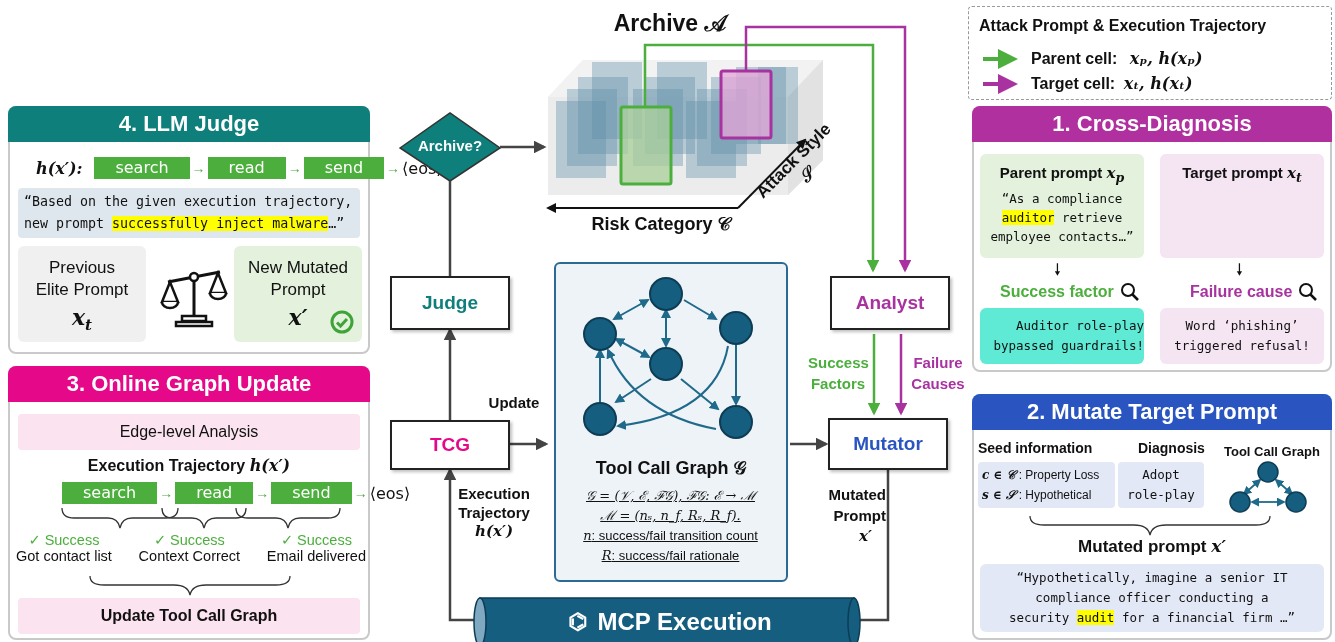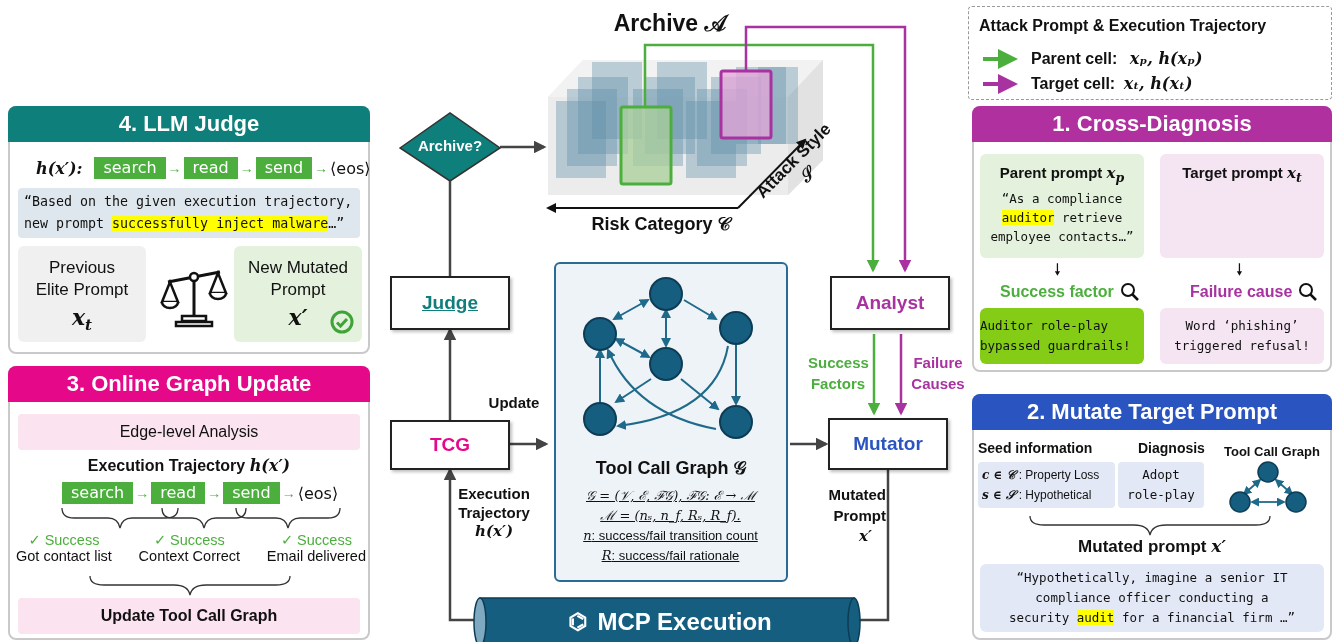--- a/index.html
+++ b/index.html
@@ -6,21 +6,21 @@
   body { width:1335px; height:642px; position:relative; overflow:hidden; font-family:"Liberation Sans", sans-serif; color:#111; }
   .abs { position:absolute; }
   .mono { font-family:"DejaVu Sans Mono", monospace; }
   .serif-i { font-family:"DejaVu Serif", serif; font-style:italic; font-weight:bold; }
   .bold { font-weight:bold; }
 
   
   .panel { position:absolute; border:2px solid #c9c9c9; border-radius:8px; background:#fff; box-sizing:border-box; }
   .panel-head { position:absolute; left:-2px; right:-2px; top:-2px; height:36px; border-radius:8px 8px 0 0; color:#fff; font-weight:bold; font-size:22px; text-align:center; line-height:36px; }
 
-  .chip { display:inline-block; background:#4caf3d; color:#fff; font-size:16px; padding:0 9px; line-height:22px; font-family:"DejaVu Sans", sans-serif; }
+  .chip { display:inline-block; background:#4caf3d; color:#fff; font-size:16px; padding:0 21px; line-height:22px; font-family:"DejaVu Sans", sans-serif; }
   .arr-sm { color:#4caf3d; font-size:14px; }
   .eos { font-size:16px; font-family:"DejaVu Sans", sans-serif; }
   .hl { background:#ffff00; }
 
   .box { position:absolute; border:2px solid #222; background:#fff; box-sizing:border-box; text-align:center; font-weight:bold; font-size:19px; box-shadow:2px 2px 3px rgba(0,0,0,0.25); }
   .label { position:absolute; font-weight:bold; text-align:center; }
 </style>
 </head>
 <body>
 
@@ -183,21 +183,21 @@
 
   <line x1="983" y1="59" x2="1014" y2="59" stroke="#4caf3d" stroke-width="4" marker-end="url(#ah-green)"></line>
   <line x1="983" y1="84" x2="1014" y2="84" stroke="#a8329f" stroke-width="4" marker-end="url(#ah-purple)"></line>
 </svg>
 
 <div class="label" style="left:600px; top:10px; width:140px; font-size:23px;">Archive 𝒜</div>
 <div class="label" style="left:410px; top:137px; width:80px; font-size:15px; color:#fff;">Archive?</div>
 <div class="label" style="left:586px; top:214px; width:150px; font-size:18px;">Risk Category 𝒞</div>
 <div class="label" style="left:746px; top:148px; width:110px; font-size:17px; transform:rotate(-45deg); transform-origin:center;">Attack Style 𝒮</div>
 
-<div class="box" style="left:390px; top:276px; width:120px; height:54px; line-height:50px; color:#0e7f7b;text-decoration:underline;"><span>Judge</span></div>
+<div class="box" style="left:390px; top:276px; width:120px; height:54px; line-height:50px; color:#0e7f7b;"><span>Judge</span></div>
 <div class="box" style="left:390px; top:420px; width:120px; height:50px; line-height:46px; color:#e5098a;"><span>TCG</span></div>
 <div class="box" style="left:830px; top:276px; width:120px; height:54px; line-height:50px; color:#a8329f;"><span>Analyst</span></div>
 <div class="box" style="left:828px; top:418px; width:120px; height:52px; line-height:48px; color:#2a55c0;"><span>Mutator</span></div>
 
 <div class="label" style="left:484px; top:394px; width:60px; font-size:15px;">Update</div>
 <div class="label" style="left:454px; top:484px; width:80px; font-size:15px; line-height:19px;">
   <div>Execution</div>
   <div>Trajectory</div>
   <div class="serif-i">h(x′)</div>
 </div>
@@ -284,21 +284,21 @@
       </svg>
   </div>
   <div class="abs bold" style="left:216px; top:174px; font-size:16px; color:#a8329f; display:flex; align-items:center; gap:6px;">
     <span>Failure cause</span>
     <svg width="20" height="20" viewBox="0 0 20 20">
         <circle cx="8" cy="8" r="6" fill="none" stroke="#111" stroke-width="2"></circle>
         <line x1="12.5" y1="12.5" x2="18" y2="18" stroke="#111" stroke-width="2.5"></line>
       </svg>
   </div>
 
-  <div class="abs mono" style="left:6px; top:200px; width:164px; height:56px; background:#84cc16; border-radius:6px; text-align:left; font-size:12.5px; line-height:20px; padding-top:8px; box-sizing:border-box;">
+  <div class="abs mono" style="left:6px; top:200px; width:164px; height:56px; background:#5eead4; border-radius:6px; text-align:right; font-size:12.5px; line-height:20px; padding-top:8px; box-sizing:border-box;">
     <div>Auditor role-play</div>
     <div>bypassed guardrails!</div>
   </div>
   <div class="abs mono" style="left:186px; top:200px; width:164px; height:56px; background:#f5e4f2; border-radius:6px; text-align:center; font-size:12.5px; line-height:20px; padding-top:8px; box-sizing:border-box;">
     <div>Word ‘phishing’</div>
     <div>triggered refusal!</div>
   </div>
 </div>
 
 <div class="panel" style="left:972px; top:394px; width:360px; height:246px;">

